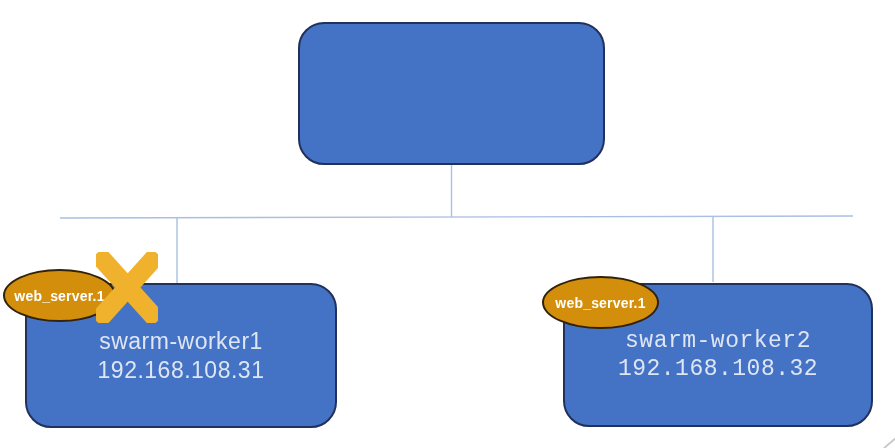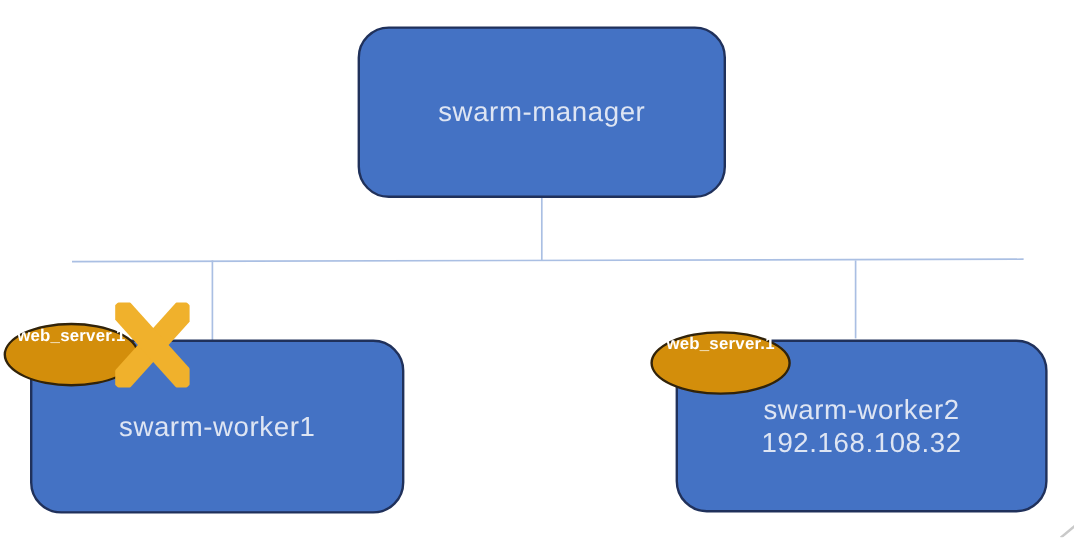--- a/index.html
+++ b/index.html
@@ -17,26 +17,26 @@
 
   .node {
     position:absolute; z-index:1; box-sizing:border-box;
     background:var(--node-fill); border:2px solid var(--node-border);
     border-radius:26px; display:flex; flex-direction:column;
     align-items:center; justify-content:center;
     color:var(--node-text); font-size:23px; line-height:1.22; letter-spacing:0.5px;
   }
   .node-manager { left:298px; top:22px;  width:307px; height:143px; }
   .node-worker1 { left:25px;  top:283px; width:312px; height:145px; }
-  .node-worker2 { left:563px; top:283px; width:310px; height:144px; }
+  .node-worker2 { left:563px; top:283px; width:310px; height:144px;font-family:Liberation Mono, monospace; }
 
   .service {
     position:absolute; z-index:2; box-sizing:border-box; height:53px;
     background:var(--service-fill); border:2px solid var(--service-border);
-    border-radius:50%; display:flex; justify-content:center;
+    border-radius:50%; display:flex; align-items:center; justify-content:center;
     color:var(--service-text); font-size:14px; font-weight:bold; letter-spacing:0.2px;
   }
   .sv-w1  { left:3px;   top:269px; width:113px; }
   .sv-w2a { left:542px; top:276px; width:117px; }
   .sv-w2b { left:659px; top:276px; width:119px; }
   .sv-w2c { left:777px; top:276px; width:115px; }
 
   .failure-x { position:absolute; left:96px; top:252px; width:62px; height:71px; z-index:4; }
   .failure-x rect { fill:var(--failure-x); }
 
@@ -51,25 +51,25 @@
 <div class="canvas">
 
   <svg class="connectors" width="895" height="448" aria-hidden="true">
     <line x1="451.5" y1="164" x2="451.5" y2="217"></line>
     <line x1="60" y1="218" x2="853" y2="216"></line>
     <line x1="177" y1="217" x2="177" y2="285"></line>
     <line x1="713" y1="217" x2="713" y2="282"></line>
   </svg>
 
   <div class="node node-manager">
-    <div>swarm-manager</div>
   </div>
 
   <div class="node node-worker1">
     <div>swarm-worker1</div>
+    <div>192.168.108.31</div>
   </div>
 
   <div class="node node-worker2">
     <div>swarm-worker2</div>
     <div>192.168.108.32</div>
   </div>
 
   <div class="service sv-w1">
     <span>web_server.1</span>
   </div>

